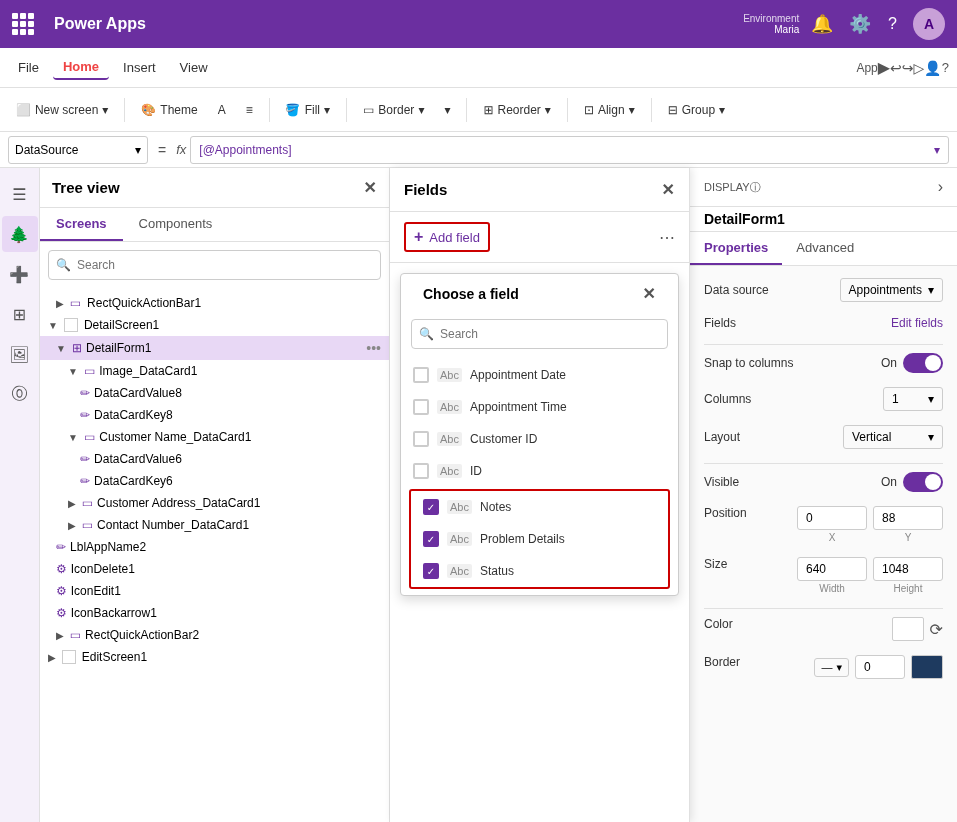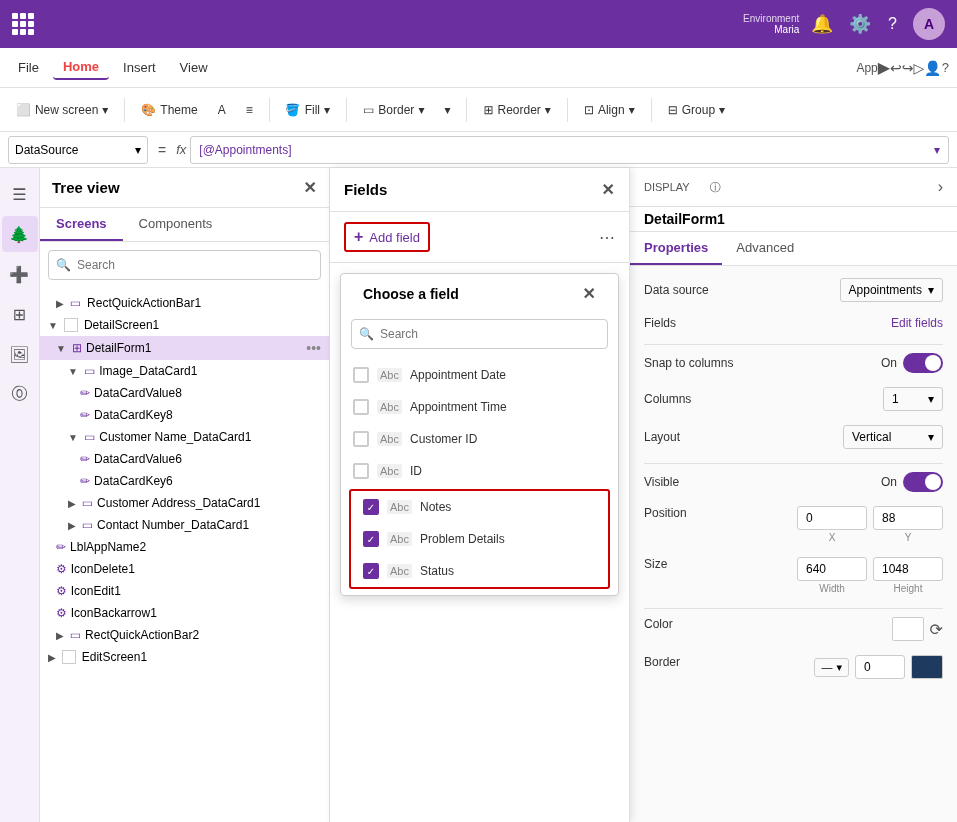--- a/index.html
+++ b/index.html
@@ -70,21 +70,21 @@
 
     
     .main-content { display: flex; height: calc(822px - 48px - 40px - 44px - 36px); }
 
     
     .sidebar-icons { width: 40px; background: #f5f0fa; border-right: 1px solid #e0e0e0; display: flex; flex-direction: column; align-items: center; padding-top: 8px; gap: 4px; }
     .sidebar-icon { width: 36px; height: 36px; display: flex; align-items: center; justify-content: center; border-radius: 4px; cursor: pointer; color: #555; font-size: 16px; }
     .sidebar-icon.active { background: #e8d8f5; color: #6b2fa0; }
 
     
-    .tree-panel { width: 290px; background: white; border-right: 1px solid #e0e0e0; display: flex; flex-direction: column; }
+    .tree-panel { width: 350px; background: white; border-right: 1px solid #e0e0e0; display: flex; flex-direction: column; }
     .tree-header { padding: 10px 12px; font-size: 15px; font-weight: 600; display: flex; align-items: center; justify-content: space-between; border-bottom: 1px solid #e0e0e0; }
     .tree-tabs { display: flex; border-bottom: 1px solid #e0e0e0; }
     .tree-tab { padding: 8px 16px; font-size: 13px; cursor: pointer; color: #555; }
     .tree-tab.active { color: #6b2fa0; border-bottom: 2px solid #6b2fa0; font-weight: 600; }
     .tree-search { padding: 8px; }
     .tree-search input { width: 100%; height: 30px; border: 1px solid #ccc; border-radius: 4px; padding: 0 8px 0 28px; font-size: 12px; }
     .tree-search-wrap { position: relative; }
     .tree-search-icon { position: absolute; left: 8px; top: 50%; transform: translateY(-50%); color: #888; font-size: 12px; }
     .tree-items { flex: 1; overflow-y: auto; padding: 4px 0; font-size: 12px; }
     .tree-item { display: flex; align-items: center; padding: 4px 8px; cursor: pointer; gap: 4px; }
@@ -118,21 +118,21 @@
     .field-type-icon { font-size: 11px; color: #888; background: #f0f0f0; padding: 1px 3px; border-radius: 2px; flex-shrink: 0; }
     .field-name { font-size: 12px; color: #333; }
     .highlighted-group { border: 2px solid #c00; margin: 2px 8px; border-radius: 3px; }
     .field-actions { display: flex; gap: 10px; padding: 10px 12px; border-top: 1px solid #e0e0e0; }
     .add-btn { background: #6b2fa0; color: white; border: none; padding: 8px 20px; border-radius: 4px; font-size: 13px; cursor: pointer; font-weight: 500; }
     .cancel-btn { background: none; border: none; padding: 8px 16px; font-size: 13px; cursor: pointer; color: #333; }
 
     
     .properties-panel { flex: 1; background: #fafafa; display: flex; flex-direction: column; overflow: hidden; }
     .props-header { padding: 10px 14px; display: flex; align-items: center; justify-content: space-between; border-bottom: 1px solid #e0e0e0; background: white; }
-    .props-display { font-size: 11px; color: #555; display: flex; align-items: center; gap: 20px; }
+    .props-display { font-size: 11px; color: #555; display: flex; align-items: center; gap: 0; }
     .props-title { font-size: 14px; font-weight: 600; padding: 4px 14px; background: white; border-bottom: 1px solid #e0e0e0; }
     .props-tabs { display: flex; background: white; border-bottom: 1px solid #e0e0e0; }
     .props-tab { padding: 8px 14px; font-size: 13px; cursor: pointer; color: #555; }
     .props-tab.active { color: #6b2fa0; border-bottom: 2px solid #6b2fa0; font-weight: 600; }
     .props-content { flex: 1; overflow-y: auto; padding: 12px 14px; }
     .prop-row { display: flex; align-items: center; justify-content: space-between; margin-bottom: 14px; }
     .prop-label { font-size: 12px; color: #333; }
     .prop-link { color: #6b2fa0; cursor: pointer; font-size: 12px; }
     .prop-dropdown { border: 1px solid #ccc; border-radius: 3px; padding: 4px 8px; font-size: 12px; display: flex; align-items: center; gap: 6px; cursor: pointer; min-width: 100px; justify-content: space-between; }
     .toggle { width: 40px; height: 20px; border-radius: 10px; background: #6b2fa0; display: flex; align-items: center; justify-content: flex-end; padding: 2px; cursor: pointer; }
@@ -161,20 +161,21 @@
         <span></span>
         <span></span>
       <span></span>
         <span></span>
         <span></span>
       <span></span>
         <span></span>
         <span></span>
     </div>
   </div>
+  <div class="top-bar-title">Power Apps</div>
   <div style="flex:1"></div>
   <div class="top-bar-center">
     <div style="text-align:right">
       <div class="env-label">Environment</div>
       <div class="env-name">Maria</div>
     </div>
   </div>
   <div class="top-bar-actions">
     <span style="font-size:18px;cursor:pointer;">🔔</span>
     <span style="font-size:18px;cursor:pointer;">⚙️</span>

